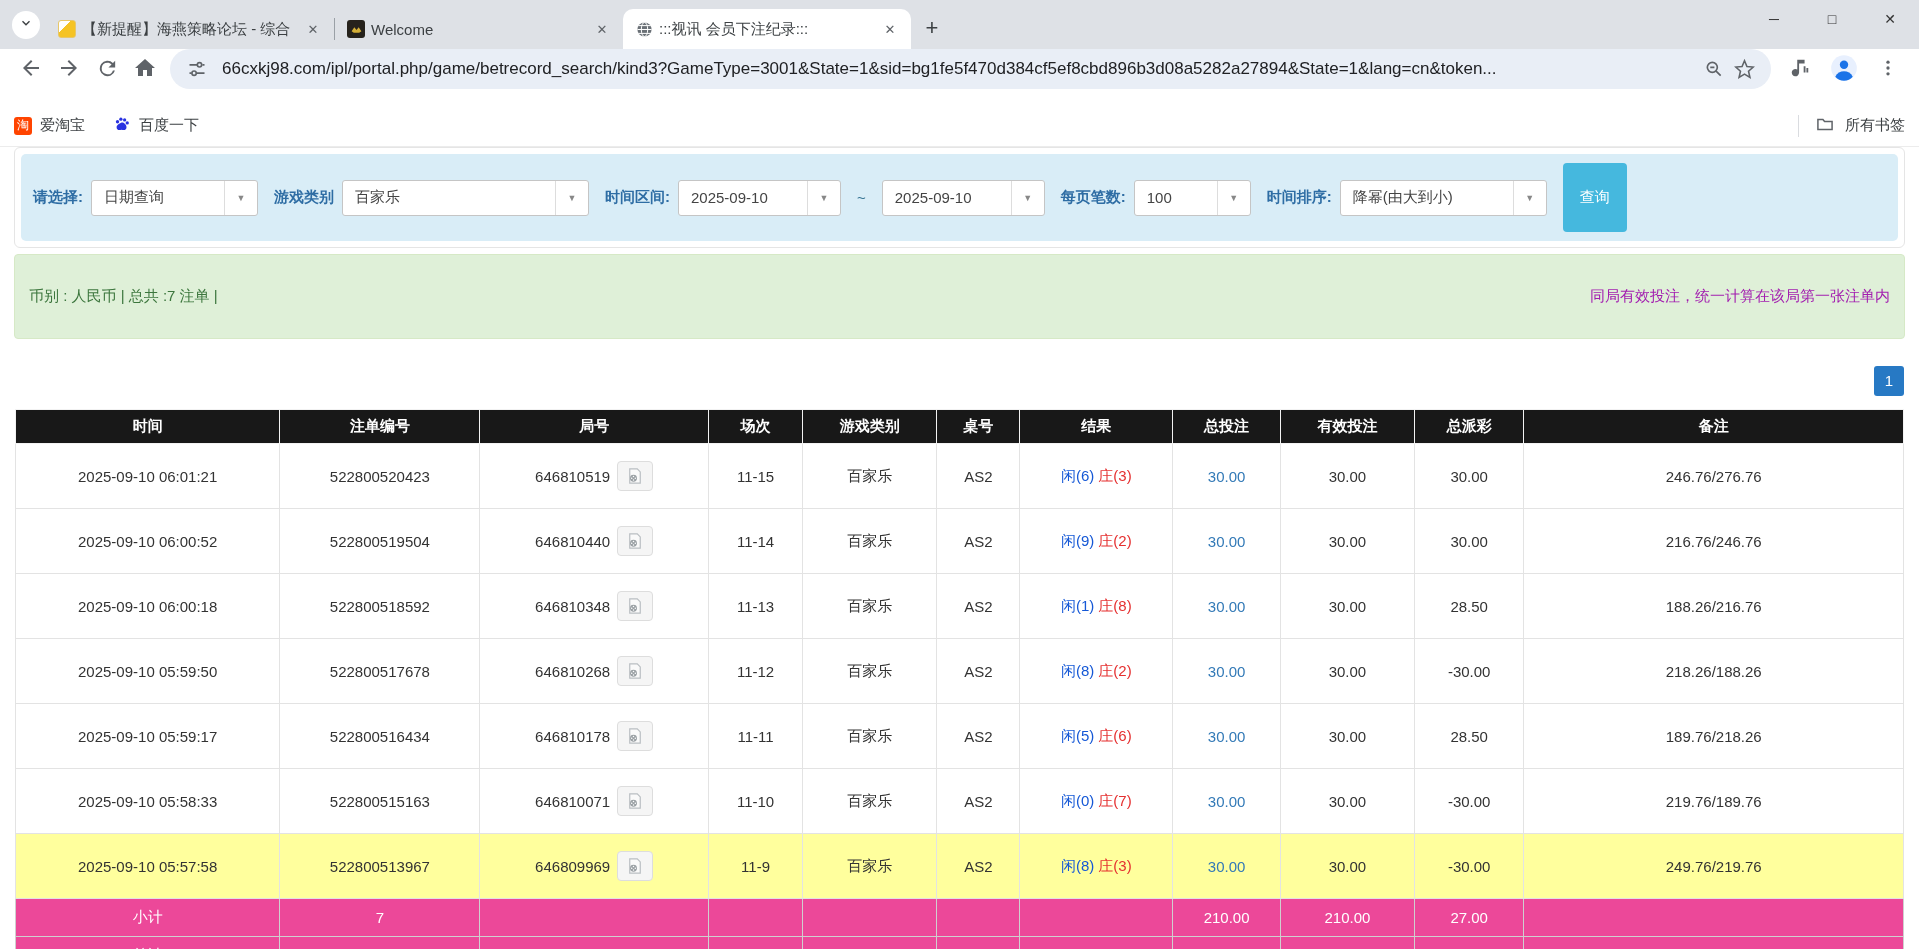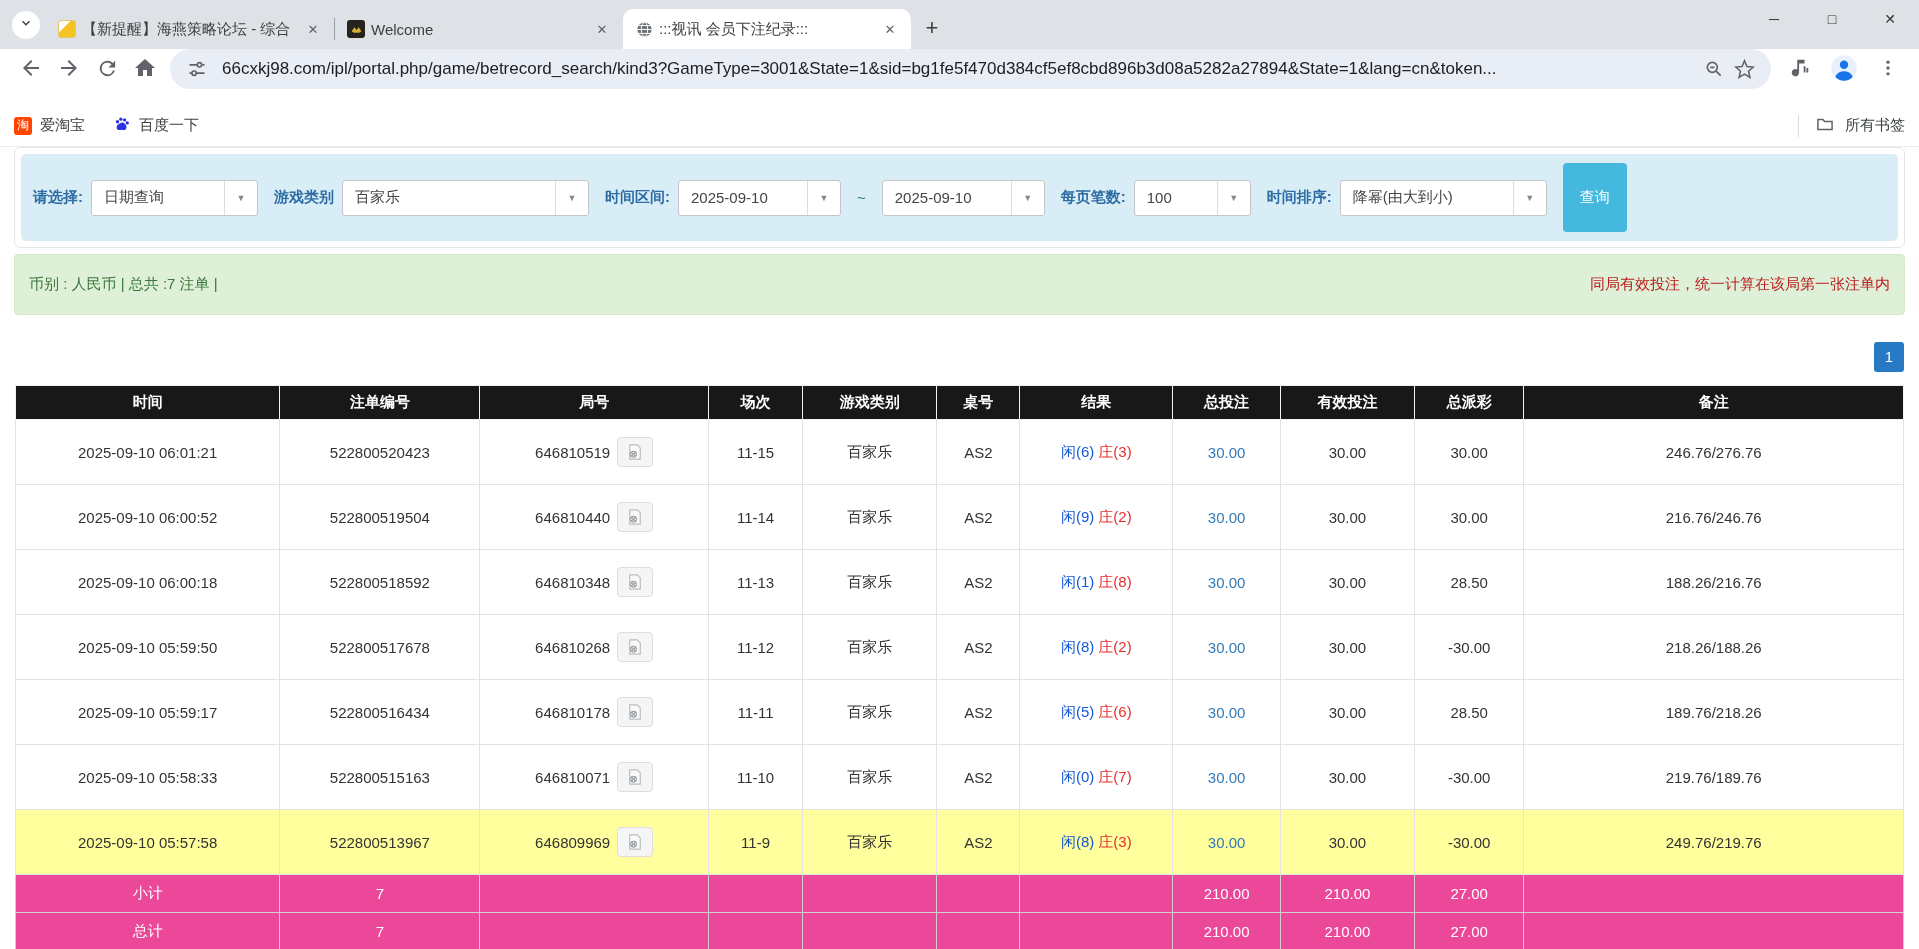--- a/index.html
+++ b/index.html
@@ -46,23 +46,23 @@
   .combo-value { display:flex; align-items:center; padding:0 12px; font-size:15px; color:#444; white-space:nowrap; }
   .combo-arrow { width:33px; border-left:1px solid #ddd; display:flex; align-items:center; justify-content:center; font-size:9px; color:#888; cursor:pointer; }
   .w-type  .combo-value { width:132px; }
   .w-game  .combo-value { width:212px; }
   .w-date  .combo-value { width:128px; }
   .w-count .combo-value { width:82px; }
   .w-sort  .combo-value { width:172px; }
   .tilde { color:#31708f; font-size:15px; margin-right:16px; }
   .search-btn { background:#45b8de; color:#fff; border:none; border-radius:4px; font-size:15px; padding:25px 17px; cursor:pointer; }
 
-  .summary-bar { margin:6px 14px 0; background:#dff0d8; border:1px solid #d6e9c6; border-radius:4px; padding:20px 14px; display:flex; justify-content:space-between; align-items:center; font-size:15px; }
+  .summary-bar { margin:6px 14px 0; background:#dff0d8; border:1px solid #d6e9c6; border-radius:4px; padding:32px 14px; display:flex; justify-content:space-between; align-items:center; font-size:15px; }
   .summary-left { color:#3c763d; }
-  .summary-right { color:#b91c1c; }
+  .summary-right { color:#a21caf; }
 
   .pager { margin:27px 15px 13px; text-align:right; height:30px; }
   .page-btn { display:inline-block; width:30px; height:30px; line-height:30px; text-align:center; background:#2779c4; color:#fff; border-radius:3px; font-size:15px; cursor:pointer; }
 
   table.bet-table { width:calc(100% - 30px); margin:0 15px; border-collapse:collapse; font-size:15px; table-layout:fixed; }
   .bet-table th { background:#181818; color:#fff; font-weight:bold; padding:7px 5px; border:1px solid #f2f2f2; text-align:center; }
   .bet-table td { background:#fff; color:#333; padding:17px 6px; border:1px solid #e3e3e3; text-align:center; white-space:nowrap; overflow:hidden; }
   .bet-table tr.highlight td { background:#ffff9d; }
   .bet-table tfoot td { background:#ec4899; color:#fff; padding:9px 6px; border:1px solid #cfcfcf; }
   .c-round-wrap { display:inline-flex; align-items:center; gap:7px; }

